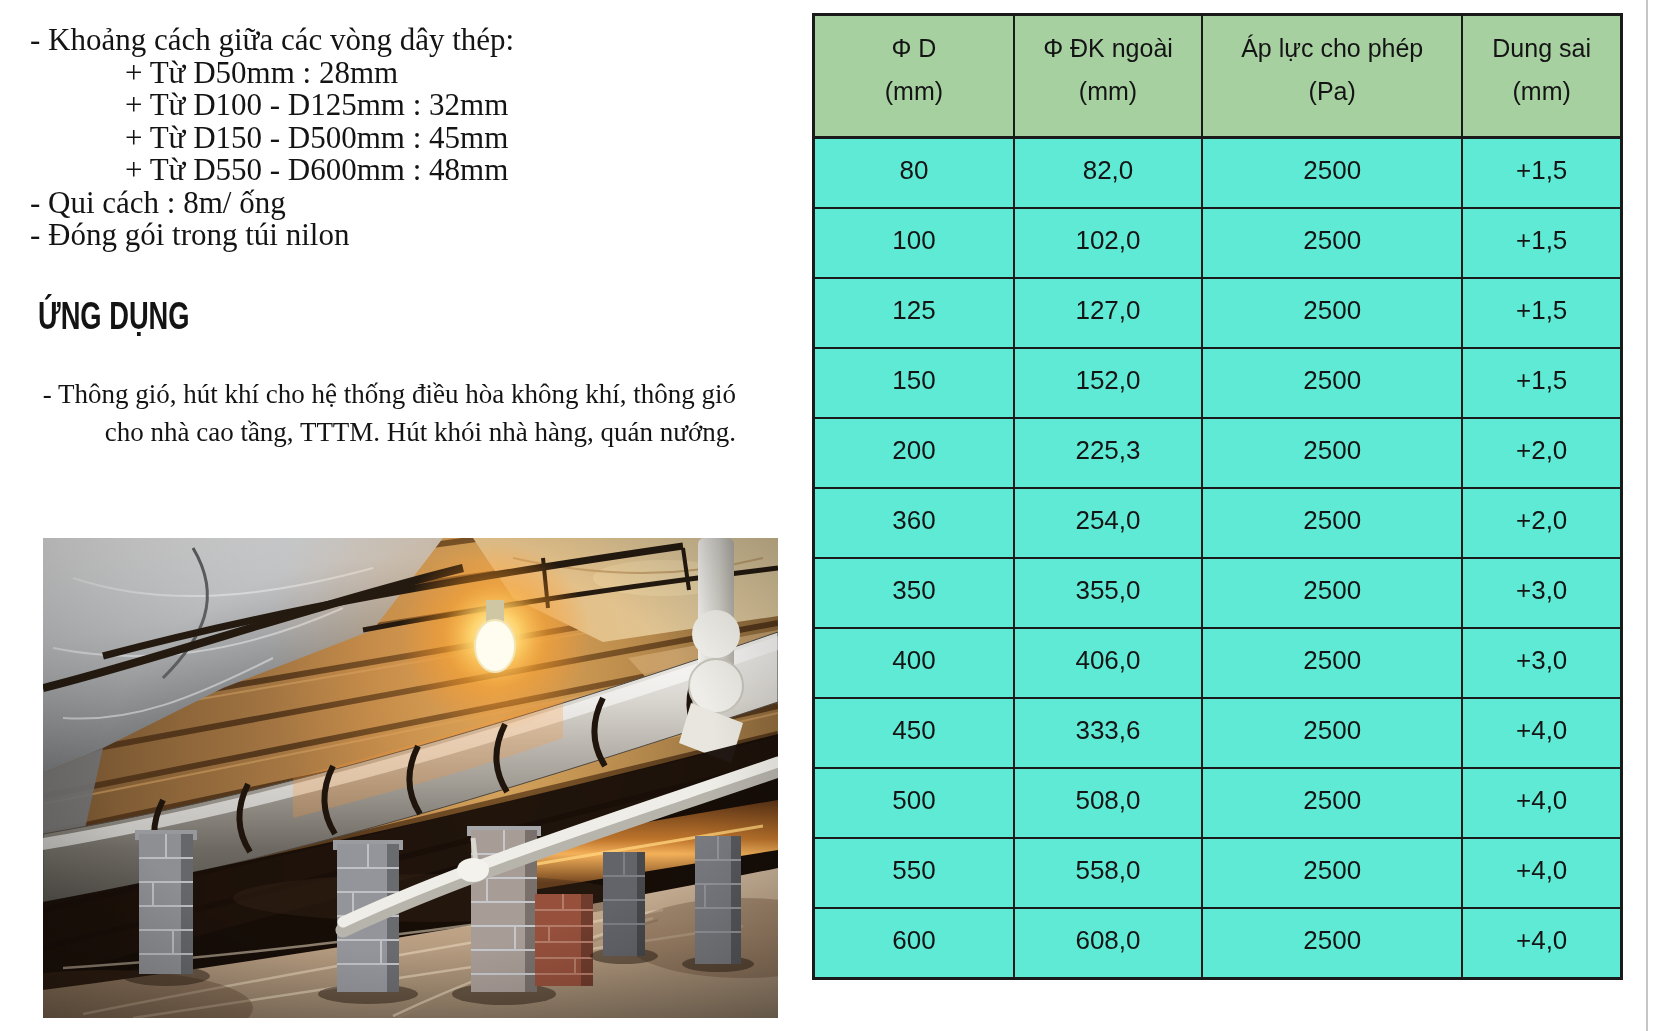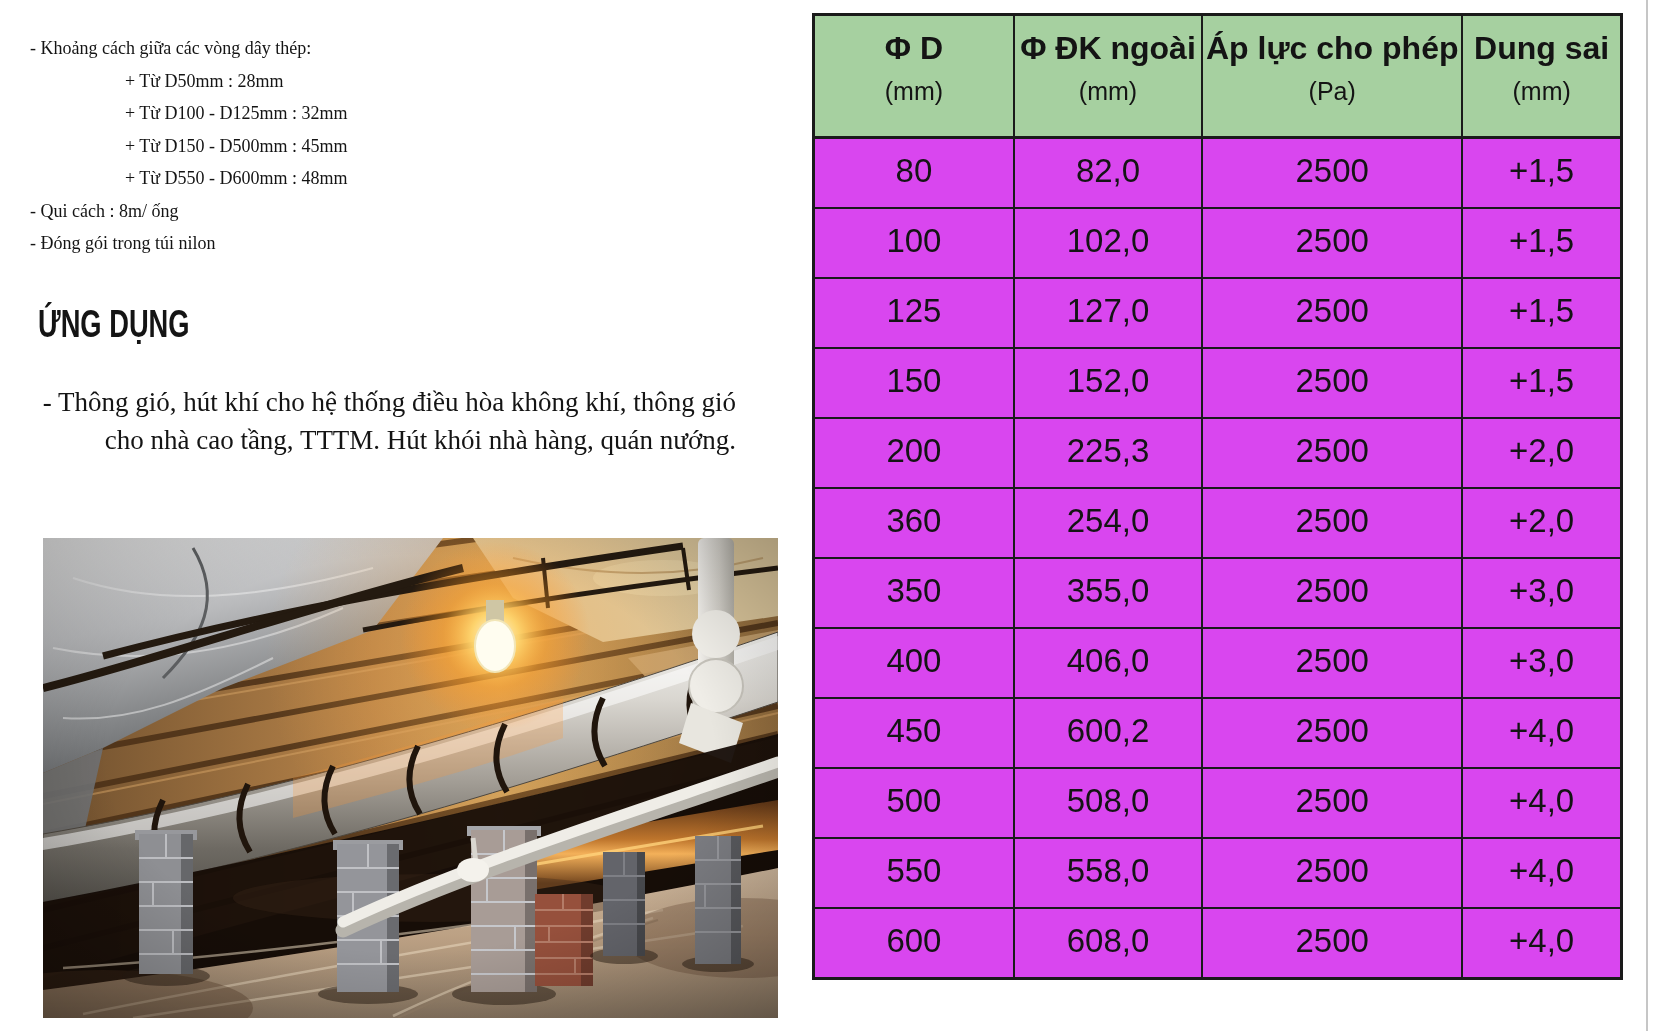--- a/index.html
+++ b/index.html
@@ -7,21 +7,21 @@
     --border:#1a1a1a;
     --text:#141414;
   }
   html,body{margin:0;padding:0;}
   body{
     width:1653px;height:1031px;position:relative;background:#ffffff;
     font-family:"Liberation Serif", serif;color:var(--text);overflow:hidden;
   }
   
   .left-col{position:absolute;left:0;top:0;width:780px;}
-  .specs{padding:32px 0 0 30px;font-size:18px;line-height:32.5px;}
+  .specs{padding:24px 0 0 30px;font-size:31px;line-height:32.5px;}
   .spec-line{white-space:nowrap;}
   .spec-line.indent{padding-left:95px;}
   .app-heading{
     margin:44px 0 0 38px;font-family:"Liberation Sans",sans-serif;
     font-weight:700;font-size:39px;line-height:39px;letter-spacing:0px;
     transform:scaleX(0.70);transform-origin:left center;white-space:nowrap;
   }
   .app-text{
     margin:40px 0 0 30px;width:706px;font-size:27px;line-height:38px;text-align:right;
   }
@@ -34,25 +34,25 @@
   table.spec-table{
     width:811px;border-collapse:collapse;table-layout:fixed;
     border:3px solid var(--border);
     font-family:"Liberation Sans",sans-serif;
   }
   table.spec-table th,table.spec-table td{border:2px solid var(--border);}
   table.spec-table th{
     background:var(--header-green);height:103px;vertical-align:top;
     padding-top:16px;border-bottom:3px solid var(--border);
   }
-  .th-title{font-size:32px;font-weight:700;line-height:32px;}
+  .th-title{font-size:25px;font-weight:400;line-height:32px;}
   .th-unit{font-size:25px;font-weight:400;line-height:30px;margin-top:12px;}
   table.spec-table td{
     height:61px;text-align:center;vertical-align:middle;
-    font-size:33px;font-weight:400;padding-bottom:6px;background:#d946ef;
+    font-size:26px;font-weight:400;padding-bottom:6px;background:#5eead4;
   }
   .right-edge-line{
     position:absolute;left:1646px;top:0;width:2px;height:1031px;background:#c6c6c6;
   }
 </style>
 </head>
 <body>
 
 <div class="left-col">
   <div class="specs">
@@ -377,21 +377,21 @@
           <td>+3,0</td>
         </tr>
         <tr>
           <td>400</td>
           <td>406,0</td>
           <td>2500</td>
           <td>+3,0</td>
         </tr>
         <tr>
           <td>450</td>
-          <td>600,2</td>
+          <td>333,6</td>
           <td>2500</td>
           <td>+4,0</td>
         </tr>
         <tr>
           <td>500</td>
           <td>508,0</td>
           <td>2500</td>
           <td>+4,0</td>
         </tr>
         <tr>

